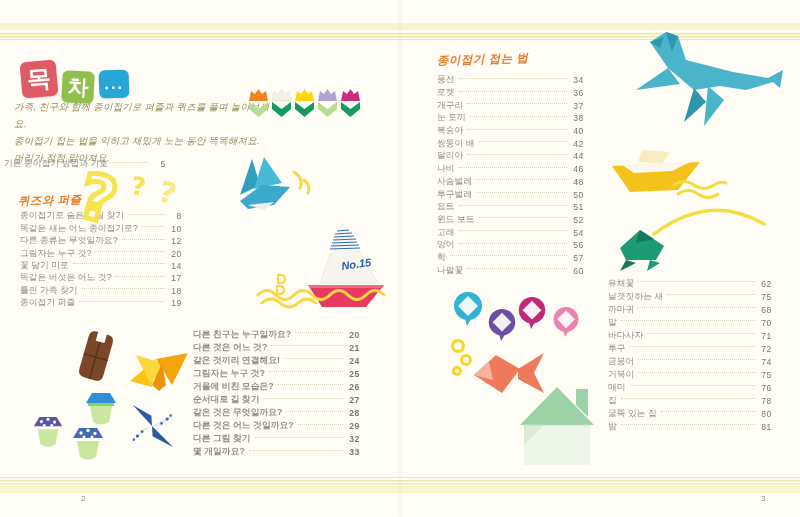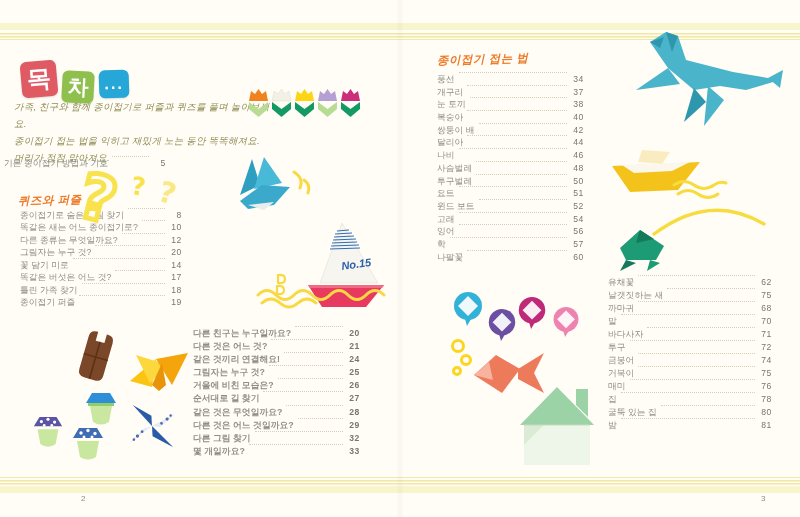--- a/index.html
+++ b/index.html
@@ -37,21 +37,21 @@
     box-shadow:0 1px 2px rgba(0,0,0,0.12); }
   .tbox-red   { left:21px; top:61px; width:36px; height:36px; background:#e05a64; font-size:24px; transform:rotate(-5deg); }
   .tbox-green { left:62px; top:71px; width:32px; height:32px; background:#8fbf4d; font-size:21px; transform:rotate(3deg); }
   .tbox-blue  { left:99px; top:70px; width:30px; height:28px; background:#27a7d8; font-size:16px; letter-spacing:2px; transform:rotate(-2deg); }
 
   .intro { position:absolute; left:14px; top:98px; width:260px;
     color:#8f8c55; font-size:9.5px; line-height:17px; font-style:italic; letter-spacing:0.2px; }
 
   
   .toc { position:absolute; }
-  .toc-row { display:flex; align-items:flex-start; }
+  .toc-row { display:flex; align-items:center; }
   .toc-label { color:#8e8d87; font-size:8.8px; white-space:nowrap; }
   .toc-leader { flex:1; border-bottom:1.4px dotted #d6cfba; margin:0 4px; transform:translateY(-2px); min-width:8px; }
   .toc-page { color:#787670; font-size:8.6px; letter-spacing:0.6px; min-width:13px; text-align:right; }
   .rows-a .toc-row { height:12.45px; }
   .rows-b .toc-row { height:13.1px;font-weight:bold; }
   .rows-c .toc-row { height:12.7px; }
   .rows-d .toc-row { height:13.0px; }
 
   .section-header { position:absolute; color:#ee7b2a; font-size:11.5px; font-weight:bold;
     letter-spacing:0.5px; transform:rotate(-1.5deg); font-style:italic; }
@@ -220,20 +220,25 @@
 <div class="section-header" style="left:437px; top:52px;">종이접기 접는 법</div>
 
 <div class="toc rows-c" style="left:437px; top:74px; width:147px;">
 
     <div class="toc-row">
       <span class="toc-label">풍선</span>
       <span class="toc-leader"></span>
       <span class="toc-page">34</span>
     </div>
 
+    <div class="toc-row">
+      <span class="toc-label">로켓</span>
+      <span class="toc-leader"></span>
+      <span class="toc-page">36</span>
+    </div>
 
     <div class="toc-row">
       <span class="toc-label">개구리</span>
       <span class="toc-leader"></span>
       <span class="toc-page">37</span>
     </div>
 
     <div class="toc-row">
       <span class="toc-label">눈 토끼</span>
       <span class="toc-leader"></span>

